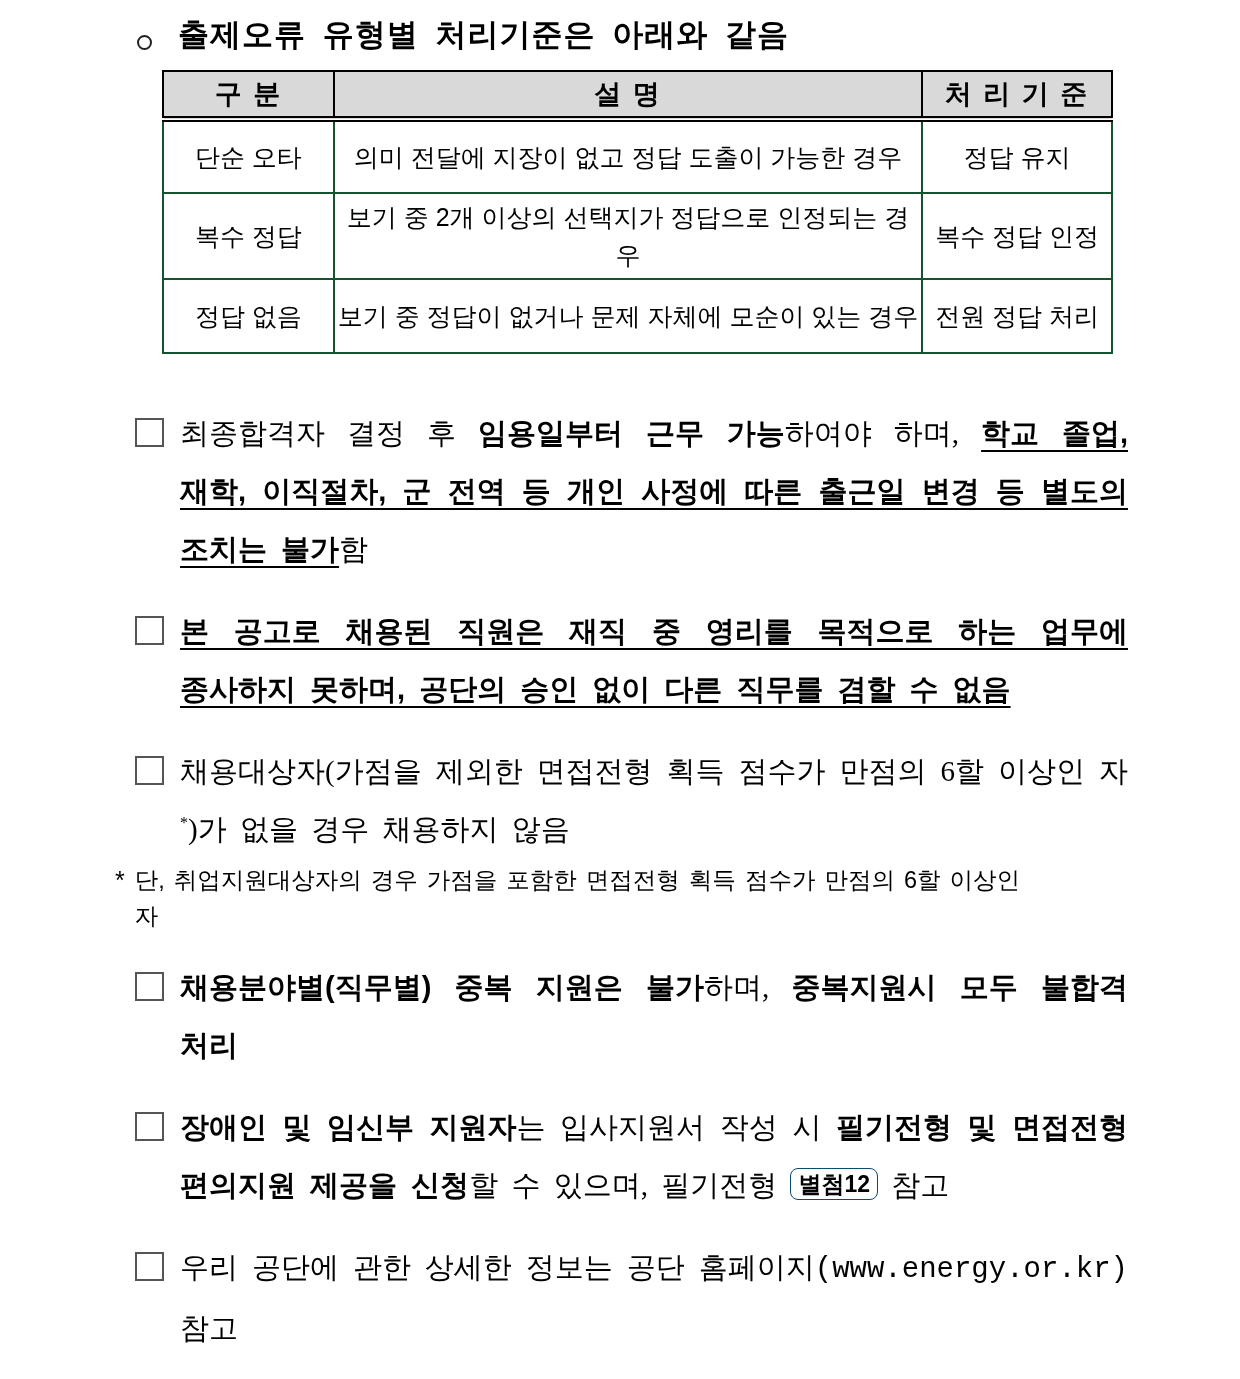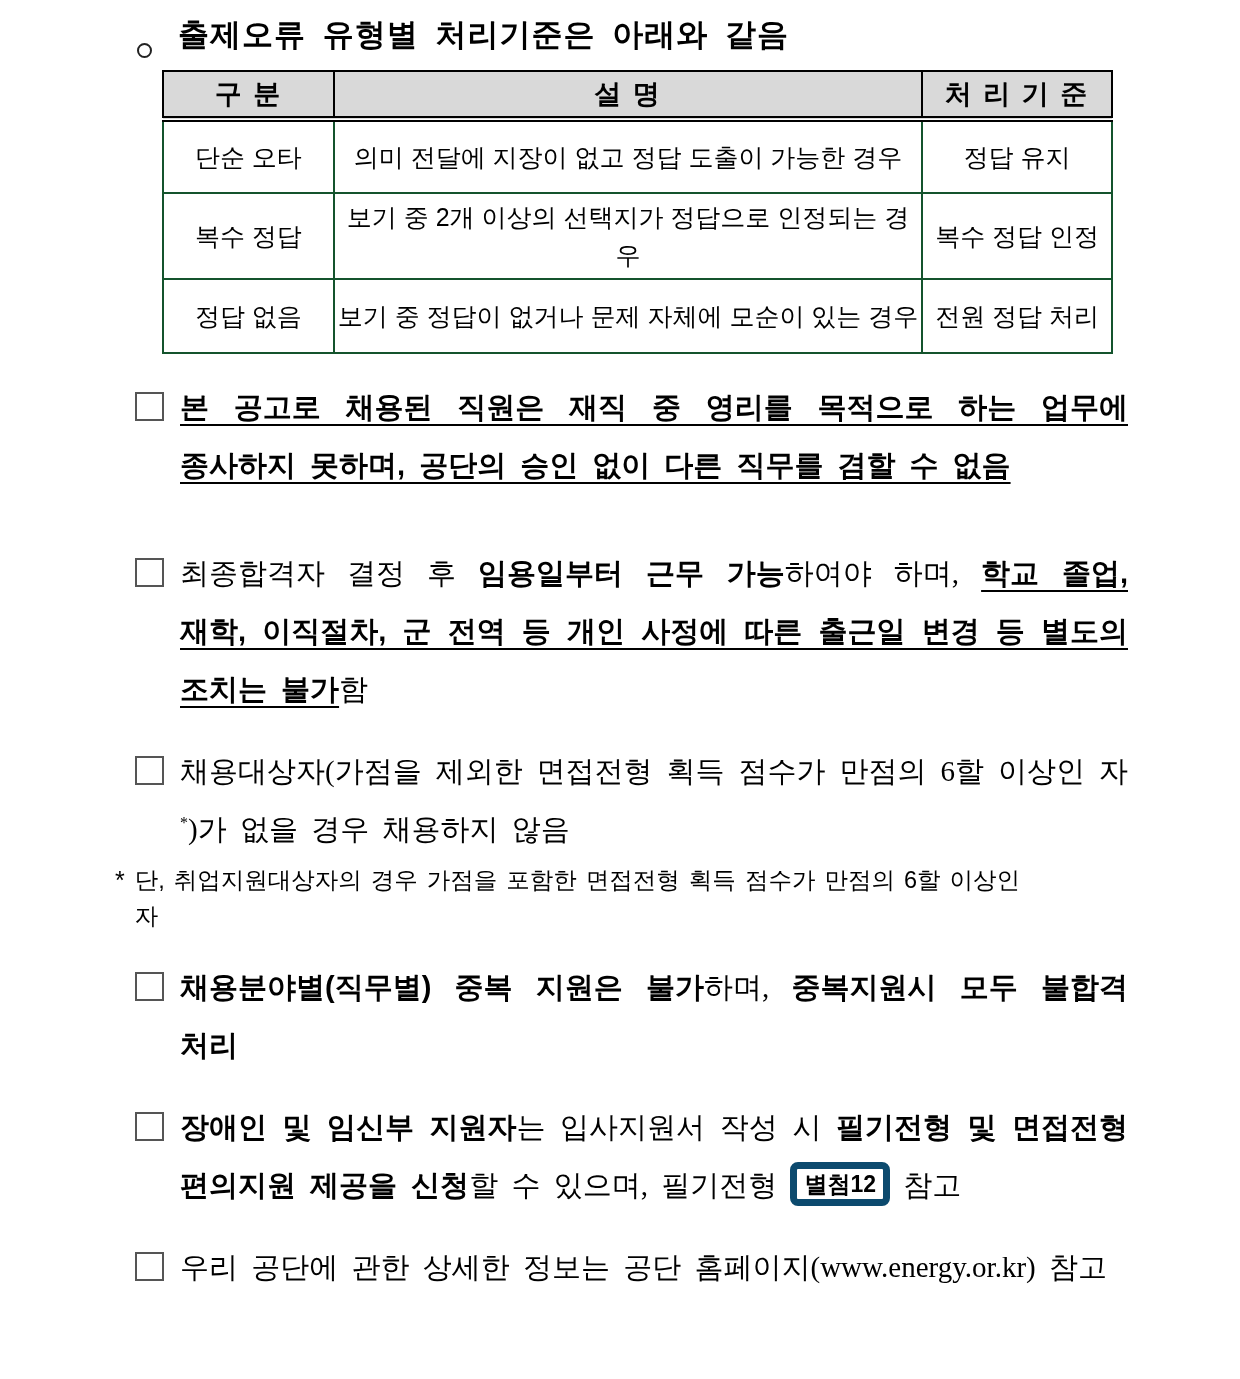--- a/index.html
+++ b/index.html
@@ -7,21 +7,21 @@
   body {
     width: 1240px; height: 1379px; overflow: hidden;
     background: #ffffff; color: var(--ink);
     font-family: "Liberation Sans", sans-serif;
   }
   .page { padding-top: 12px; }
 
   
   .heading {
     margin-left: 135px; margin-right: 110px;
-    display: flex; align-items: flex-end;
+    display: flex; align-items: center;
     font-family: "Liberation Serif", serif;
     font-weight: 700; font-size: 31px; line-height: 46px;
     letter-spacing: 1px; word-spacing: 8px;
   }
   .circle-marker {
     flex: 0 0 auto; width: 15px; height: 15px;
     border: 2px solid #222; border-radius: 50%;
     margin: 14px 26px 0 2px; box-sizing: border-box;
   }
 
@@ -64,23 +64,23 @@
   .para.first { margin-top: 50px; }
   .para .content { flex: 1 1 auto; text-align: justify; }
   .square-marker {
     flex: 0 0 auto; width: 29px; height: 29px;
     border: 2px solid #555; box-sizing: border-box;
     margin: 14px 16px 0 0;
   }
   .b { font-family: "Liberation Sans", sans-serif; font-weight: 700; }
   .u { text-decoration: underline; text-decoration-thickness: 2px; text-underline-offset: 7px; }
   .sup { font-size: 0.55em; vertical-align: super; line-height: 0; }
-  .serif-latin { font-family: Liberation Serif, serif; }
+  .serif-latin { font-family: Liberation Mono, monospace; }
   .badge {
-    display: inline-block; border: 7px solid #0c4a6e; border-radius: 8px;
+    display: inline-block; border: 1px solid #0c4a6e; border-radius: 8px;
     font-family: "Liberation Sans", sans-serif; font-weight: 700;
     font-size: 23px; line-height: 30px; padding: 0 7px;
     vertical-align: 3px;
   }
 
   
   .footnote {
     margin-left: 115px; margin-top: 4px; margin-right: 108px;
     display: flex; align-items: flex-start;
     font-size: 23.5px; line-height: 36px;
@@ -125,27 +125,27 @@
         </tr>
         <tr class="r4">
           <td>정답 없음</td>
           <td>보기 중 정답이 없거나 문제 자체에 모순이 있는 경우</td>
           <td>전원 정답 처리</td>
         </tr>
       </tbody>
   </table>
 
   <div class="blocks">
+      <div class="para first">
+        <span class="square-marker"></span>
+        <span class="content"><span class="">최종합격자 결정 후 </span><span class="b">임용일부터 근무 가능</span><span class="">하여야 하며, </span><span class="b u">학교 졸업, 재학, 이직절차, 군 전역 등 개인 사정에 따른 출근일 변경 등 별도의 조치는 불가</span><span class="">함</span></span>
+      </div>
       <div class="para">
         <span class="square-marker"></span>
         <span class="content"><span class="b u">본 공고로 채용된 직원은 재직 중 영리를 목적으로 하는 업무에 종사하지 못하며, 공단의 승인 없이 다른 직무를 겸할 수 없음</span></span>
-      </div>
-      <div class="para first">
-        <span class="square-marker"></span>
-        <span class="content"><span class="">최종합격자 결정 후 </span><span class="b">임용일부터 근무 가능</span><span class="">하여야 하며, </span><span class="b u">학교 졸업, 재학, 이직절차, 군 전역 등 개인 사정에 따른 출근일 변경 등 별도의 조치는 불가</span><span class="">함</span></span>
       </div>
       <div class="para">
         <span class="square-marker"></span>
         <span class="content"><span class="">채용대상자(가점을 제외한 면접전형 획득 점수가 만점의 6할 이상인 자</span><span class="sup">*</span><span class="">)가 없을 경우 채용하지 않음</span></span>
       </div>
       <div class="footnote">
         <span class="star">*</span>
         <span class="content"><span class="">단, 취업지원대상자의 경우 가점을 포함한 면접전형 획득 점수가 만점의 6할 이상인 자</span></span>
       </div>
       <div class="para">

